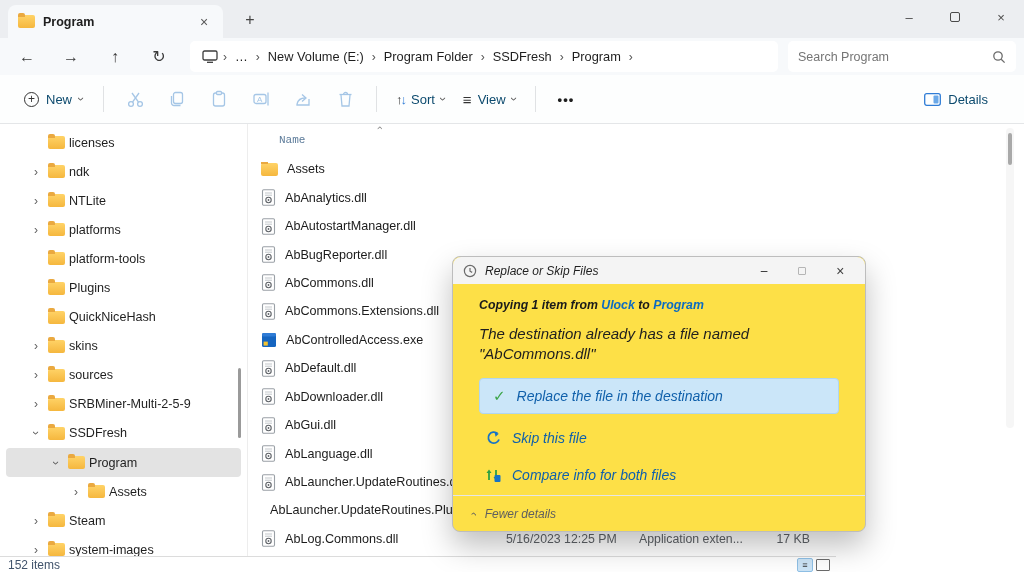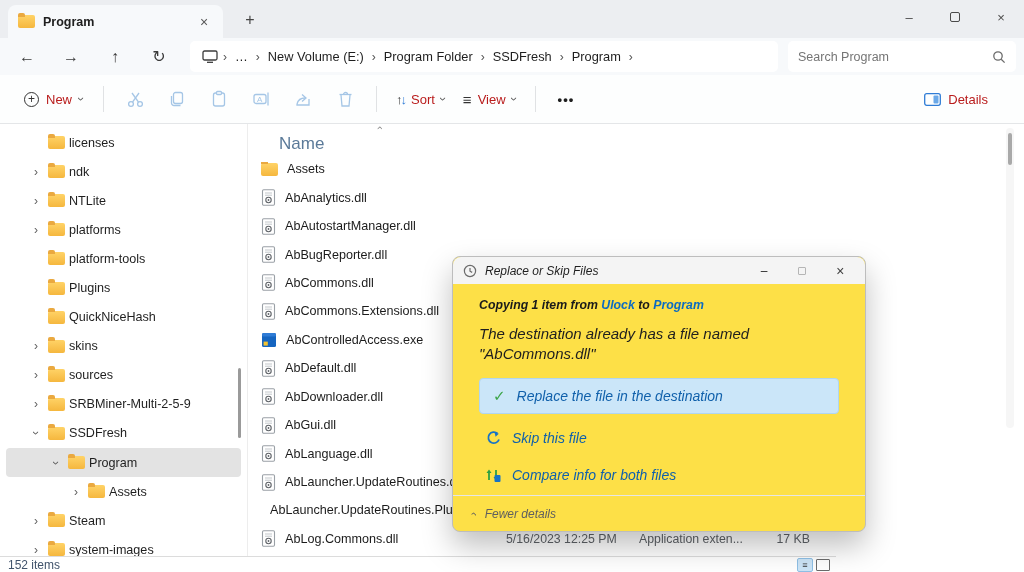--- a/index.html
+++ b/index.html
@@ -23,21 +23,21 @@
   .crumb-pill { height:31px; background:#fff; border-radius:5px; margin-left:14px; display:flex; align-items:center; padding:0 8px; width:588px; }
   .crumb-seg { padding:3px 7px; color:#1f1f1f; font-size:12.8px; border-radius:4px; white-space:nowrap; }
   .crumb-sep { color:#555; font-size:12px; padding:0 1px; }
   .search-pill { height:31px; background:#fff; border-radius:5px; margin-left:10px; width:228px; display:flex; align-items:center; padding:0 10px; }
   .search-pill input { border:none; outline:none; flex:1; font-size:12.5px; color:#767676; background:transparent; font-family:inherit; }
 
   
   .toolbar { position:absolute; left:0; top:75px; width:1024px; height:49px; background:#fdfefe; border-bottom:1px solid #e4e6e8; display:flex; align-items:center; }
   .tb-new { display:flex; align-items:center; gap:7px; padding:6px 10px; margin-left:14px; border-radius:5px; }
   .plus-circle { width:15px; height:15px; border:1.4px solid #333; border-radius:50%; display:flex; align-items:center; justify-content:center; font-size:12px; color:#333; line-height:0; }
-  .tb-label { font-size:13px; color:#b91c1c; }
+  .tb-label { font-size:13px; color:#0c4a6e; }
   .chev-d { display:inline-block; transform:rotate(90deg); color:#5f5f5f; font-size:12px; }
   .tb-div { width:1px; height:26px; background:#e0e2e4; margin:0 10px; }
   .tb-icon { width:42px; height:34px; display:flex; align-items:center; justify-content:center; }
   .tb-group { display:flex; align-items:center; }
   .tb-drop { display:flex; align-items:center; gap:6px; padding:6px 9px; border-radius:5px; color:#1f1f1f; }
   .sort-glyph { font-size:13px; letter-spacing:-2px; }
   .sort-glyph .up { color:#333; } .sort-glyph .dn { color:#2f7cd6; }
   .view-glyph { font-size:15px; color:#333; }
   .tb-more { padding:6px 12px; color:#1f1f1f; letter-spacing:1px; font-weight:700; }
   .tb-details { margin-left:auto; margin-right:28px; display:flex; align-items:center; gap:7px; padding:6px 8px;justify-content:flex-end; }
@@ -53,21 +53,21 @@
   .tree-chev.exp { transform:rotate(90deg); }
   .side-label { font-size:12.6px; color:#1f1f1f; white-space:nowrap; }
   .side-scroll { position:absolute; left:238px; top:244px; width:3px; height:70px; background:#9a9a9a; border-radius:2px; }
 
   .folder-ic { position:relative; width:17px; height:13px; background:linear-gradient(#ffd367,#f5b73e); border-radius:2px; flex:0 0 auto; }
   .folder-ic::before { content:""; position:absolute; left:0; top:-2.5px; width:7px; height:4px; background:#eaa940; border-radius:2px 2px 0 0; }
 
   
   .filepane { position:absolute; left:249px; top:0; width:765px; height:432px; }
   .list-header { position:relative; height:31px; }
-  .hdr-name { position:absolute; left:30px; top:10px; font-size:17px; color:#5b7a99; }
+  .hdr-name { position:absolute; left:30px; top:10px; font-size:11px; color:#5b7a99;font-family:Liberation Mono, monospace; }
   .hdr-sort { position:absolute; left:128px; top:-2px; transform:rotate(-90deg); color:#888; font-size:11px; }
   .rows { position:absolute; left:0; top:31px; right:0; }
   .frow { height:28.45px; display:grid; grid-template-columns:245px 133px 107px 70px; align-items:center; padding-left:12px; }
   .fname { display:flex; align-items:center; gap:9px; overflow:hidden; white-space:nowrap; }
   .fname span { font-size:12.6px; color:#1b1b1b; }
   .fdate,.ftype { font-size:12.3px; color:#5f6368; white-space:nowrap; }
   .fsize { font-size:12.3px; color:#5f6368; text-align:right; padding-right:6px; }
   .vscroll { position:absolute; right:0; top:4px; width:8px; height:300px; background:#f6f6f6; border-radius:4px; }
   .vthumb { position:absolute; left:2px; top:5px; width:4px; height:32px; background:#a9a9a9; border-radius:2px; }
 

